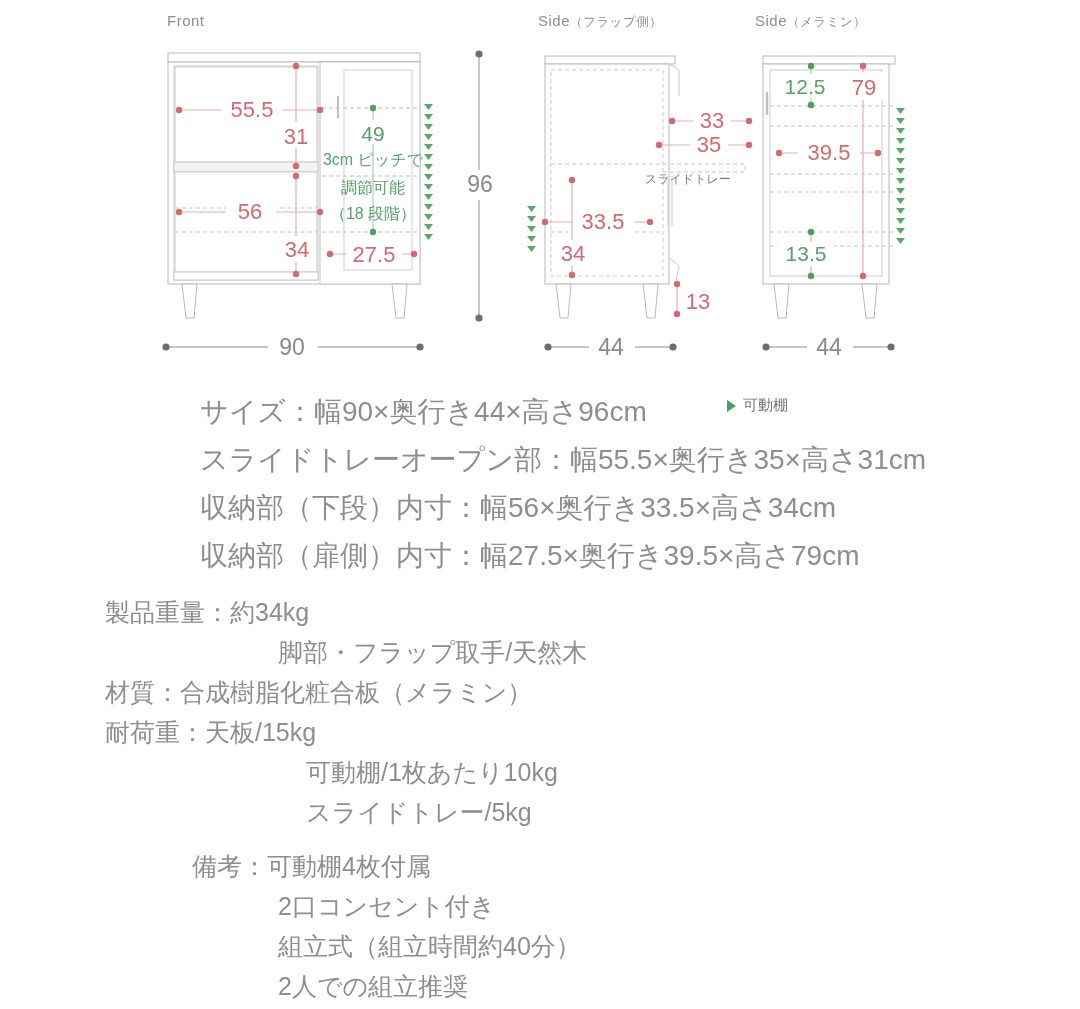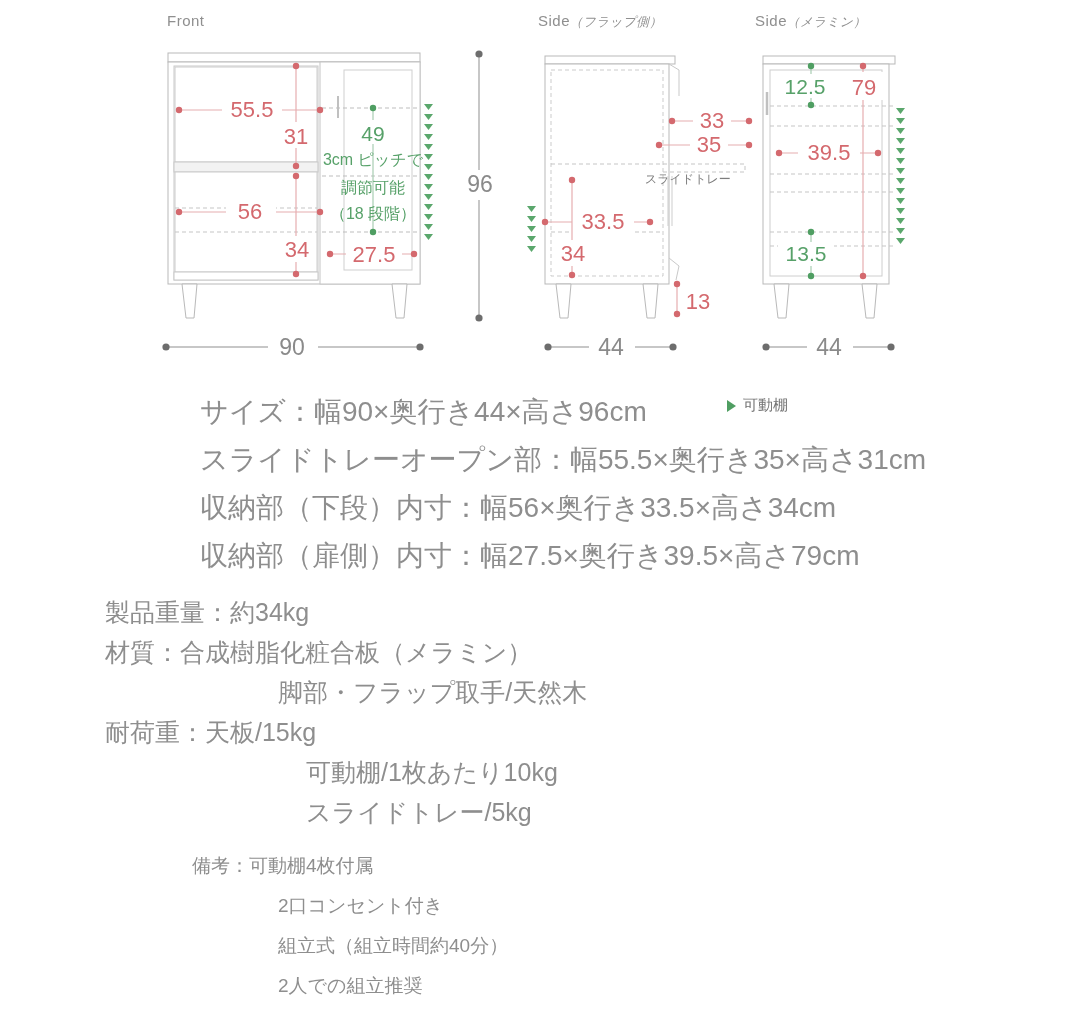--- a/index.html
+++ b/index.html
@@ -25,21 +25,20 @@
   }
   .view-title {
     position: absolute;
     font-size: 15px;
     color: #8f8f8f;
     letter-spacing: 0.5px;
     white-space: nowrap;
   }
   .view-title .paren {
     font-size: 12.5px;
-    font-style: italic;
   }
 
   svg.draw {
     position: absolute;
     left: 0; top: 0;
     width: 1080px;
     height: 400px;
     overflow: visible;
   }
 
@@ -108,21 +107,21 @@
   .group-b .spec-line {
     font-size: 25px;
     line-height: 40px;
     padding-left: 105px;
   }
   .group-b .spec-line.ind1 { padding-left: 278px; }
   .group-b .spec-line.ind2 { padding-left: 306px; }
   .group-b { margin-top: 12px; }
   .group-c { margin-top: 14px; }
   .group-c .spec-line {
-    font-size: 19px;
+    font-size: 25px;
     line-height: 40px;
     padding-left: 192px;
   }
   .group-c .spec-line.ind1 { padding-left: 278px; }
 </style>
 </head>
 <body>
 
 <div id="drawings">
 
@@ -427,22 +426,22 @@
 <div id="specs">
   <div class="group-a">
     <div class="spec-line">サイズ：幅90×奥行き44×高さ96cm</div>
     <div class="spec-line">スライドトレーオープン部：幅55.5×奥行き35×高さ31cm</div>
     <div class="spec-line">収納部（下段）内寸：幅56×奥行き33.5×高さ34cm</div>
     <div class="spec-line">収納部（扉側）内寸：幅27.5×奥行き39.5×高さ79cm</div>
   </div>
 
   <div class="group-b">
     <div class="spec-line">製品重量：約34kg</div>
+    <div class="spec-line ind1">脚部・フラップ取手/天然木</div>
     <div class="spec-line">材質：合成樹脂化粧合板（メラミン）</div>
-    <div class="spec-line ind1">脚部・フラップ取手/天然木</div>
     <div class="spec-line">耐荷重：天板/15kg</div>
     <div class="spec-line ind2">可動棚/1枚あたり10kg</div>
     <div class="spec-line ind2">スライドトレー/5kg</div>
   </div>
 
   <div class="group-c">
     <div class="spec-line">備考：可動棚4枚付属</div>
     <div class="spec-line ind1">2口コンセント付き</div>
     <div class="spec-line ind1">組立式（組立時間約40分）</div>
     <div class="spec-line ind1">2人での組立推奨</div>

